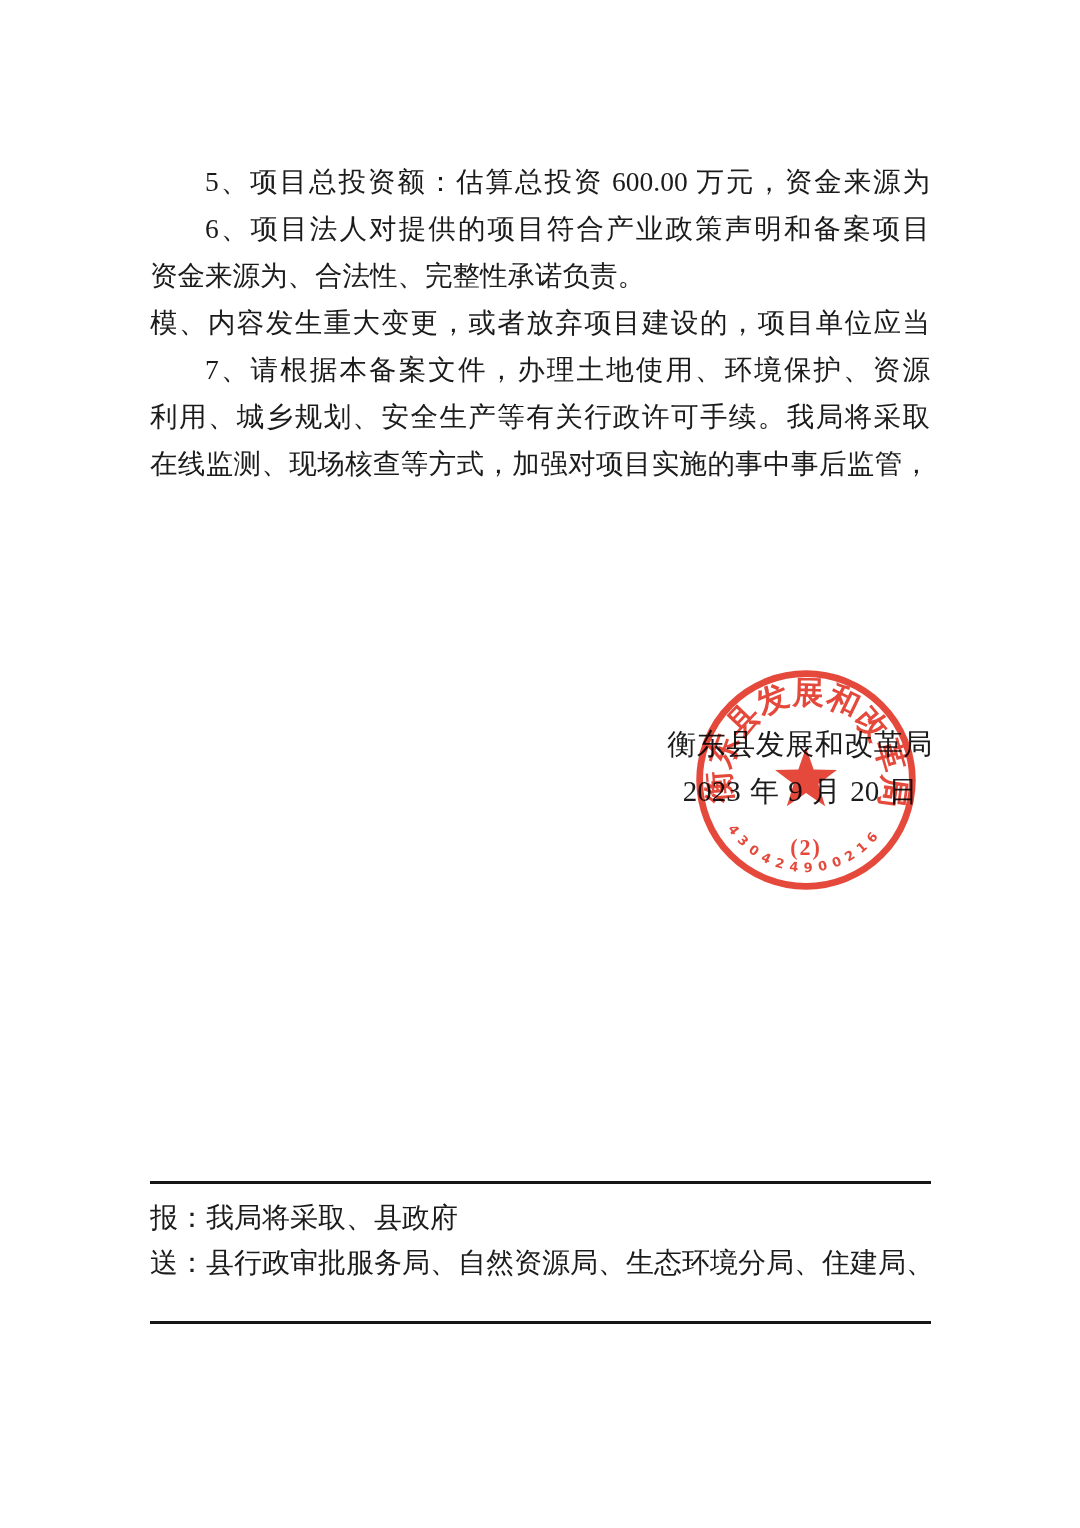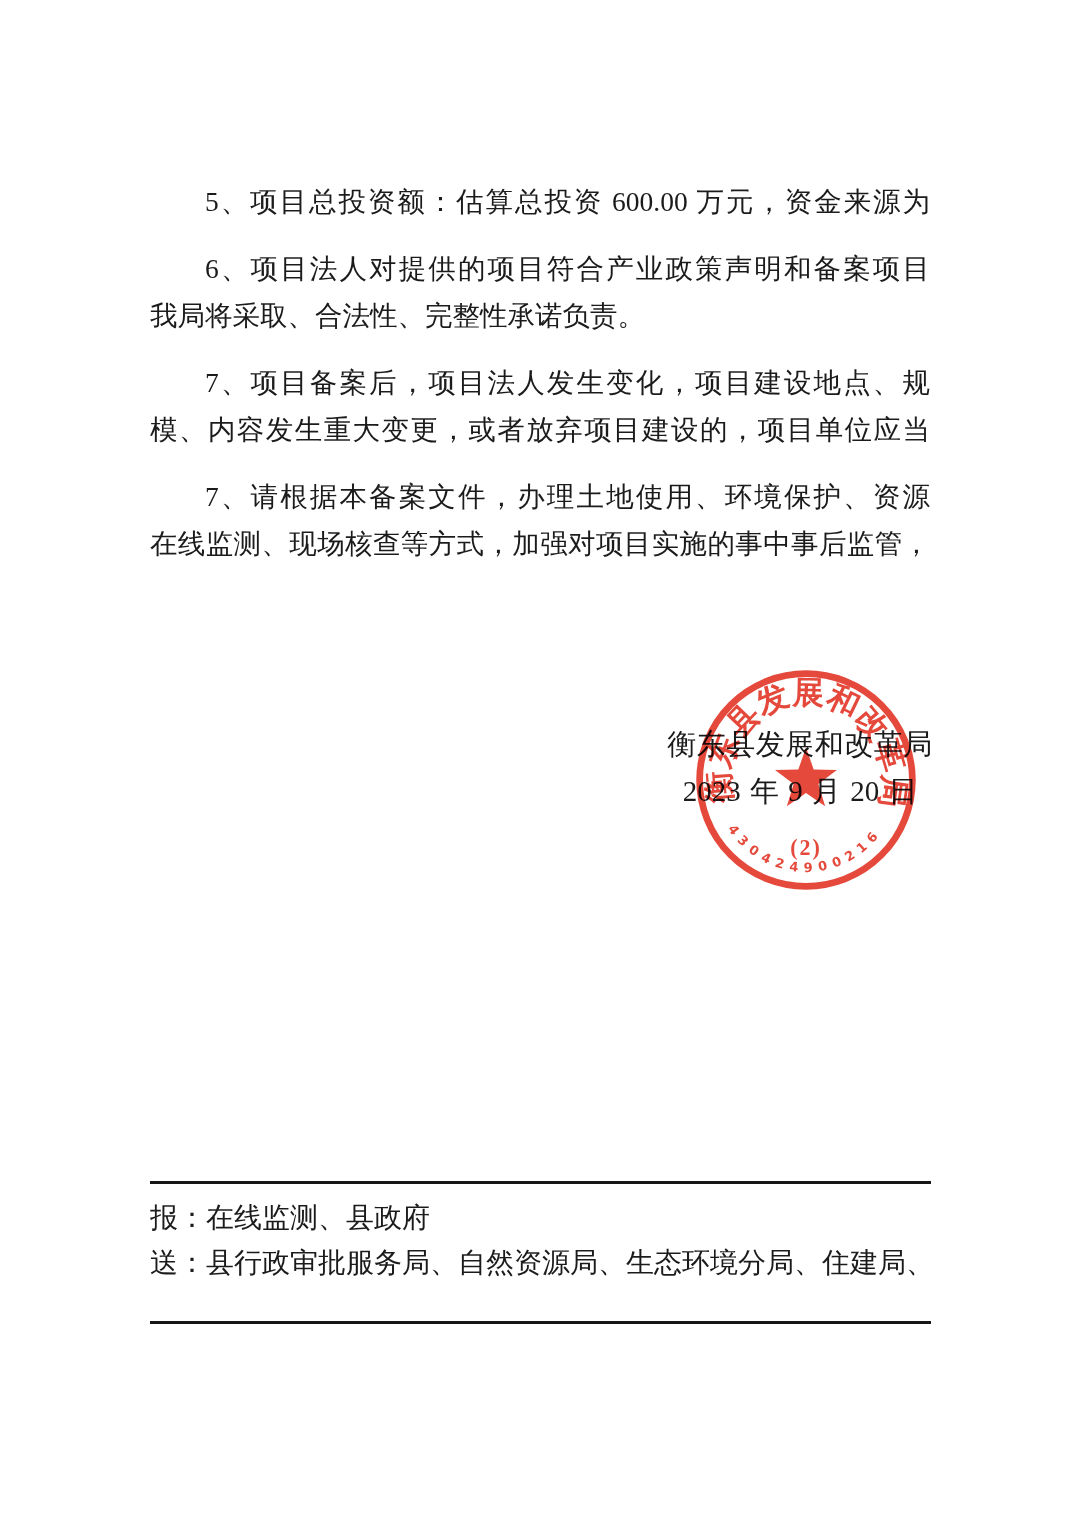--- a/index.html
+++ b/index.html
@@ -22,21 +22,21 @@
     font-size: 27.5px;
     line-height: 47px;
     color: var(--ink);
   }
   .bline {
     text-align: justify;
     text-align-last: left;
     white-space: nowrap;
   }
   .bline.full { text-align-last: justify; white-space: normal; }
-  .bline.indent { padding-left: 55px; margin-top: 20px; }
+  .bline.indent { padding-left: 55px; }
   
   .signature {
     position: absolute;
     left: 655px;
     top: 721px;
     width: 290px;
     text-align: center;
     font-size: 29px;
     line-height: 47px;
     color: var(--ink);
@@ -84,24 +84,24 @@
   .footer-text .fline.cont { padding-left: 59px; }
 </style>
 </head>
 <body>
 
 <div class="page">
 
   <div class="body-text">
       <div class="bline indent full">5、项目总投资额：估算总投资 600.00 万元，资金来源为</div>
       <div class="bline indent full">6、项目法人对提供的项目符合产业政策声明和备案项目</div>
-      <div class="bline">我局将采取、合法性、完整性承诺负责。</div>
-      <div class="bline indent full">7、项目备案后，项目法人发生变化，项目建设地点、规</div>
+      <div class="bline">资金来源为、合法性、完整性承诺负责。</div>
       <div class="bline full">模、内容发生重大变更，或者放弃项目建设的，项目单位应当</div>
       <div class="bline indent full">7、请根据本备案文件，办理土地使用、环境保护、资源</div>
+      <div class="bline full">利用、城乡规划、安全生产等有关行政许可手续。我局将采取</div>
       <div class="bline full">在线监测、现场核查等方式，加强对项目实施的事中事后监管，</div>
     </div>
 
   <div class="signature">
     <div class="agency">衡东县发展和改革局</div>
     <div class="date">2023 年 9 月 20 日</div>
   </div>
 
   <svg class="seal" viewBox="0 0 240 240" aria-hidden="true">
     <circle cx="120" cy="120" r="111" fill="none" stroke="var(--seal-red)" stroke-width="7"></circle>
@@ -112,18 +112,18 @@
     </text>
     <polygon fill="var(--seal-red)" points="120,86 128.0,109.0 152.3,109.5 132.9,124.2 140,147.5 120,133.6 100,147.5 107.1,124.2 87.7,109.5 112.0,109.0"></polygon>
     <text class="code-text" x="120" y="198" text-anchor="middle">(2)</text>
     <text class="serial-text">
       <textPath href="#sealArcBottom" startOffset="3">4304249002166</textPath>
     </text>
   </svg>
 
   <div class="rule top"></div>
   <div class="footer-text">
-    <div class="fline">报：在线监测、县政府</div>
+    <div class="fline">报：我局将采取、县政府</div>
     <div class="fline">送：县行政审批服务局、自然资源局、生态环境分局、住建局、</div>
   </div>
   <div class="rule bottom"></div>
 
 </div>
 
 </body></html>

